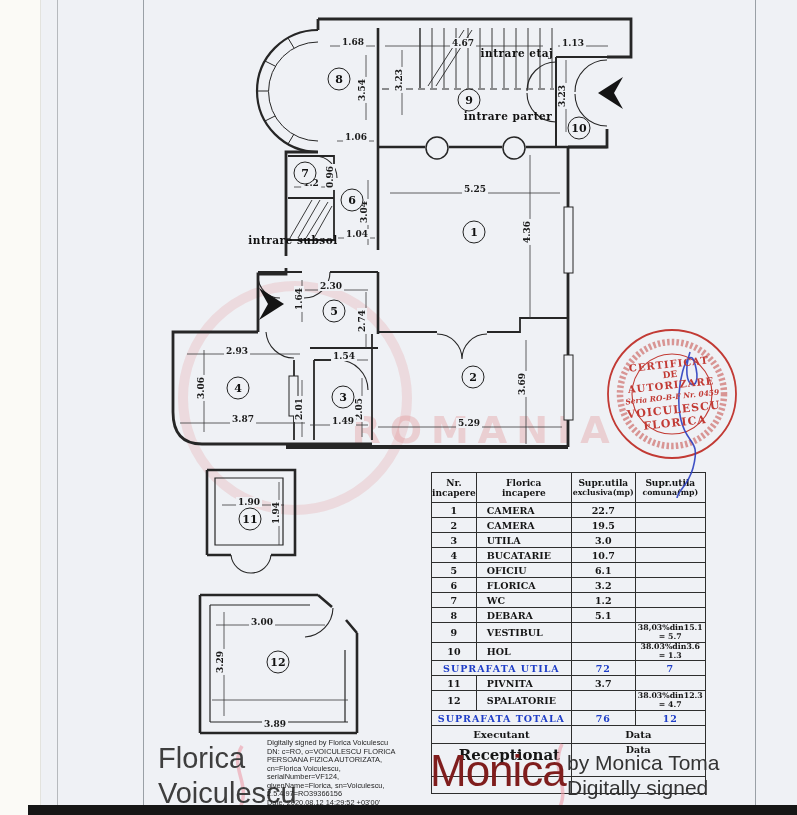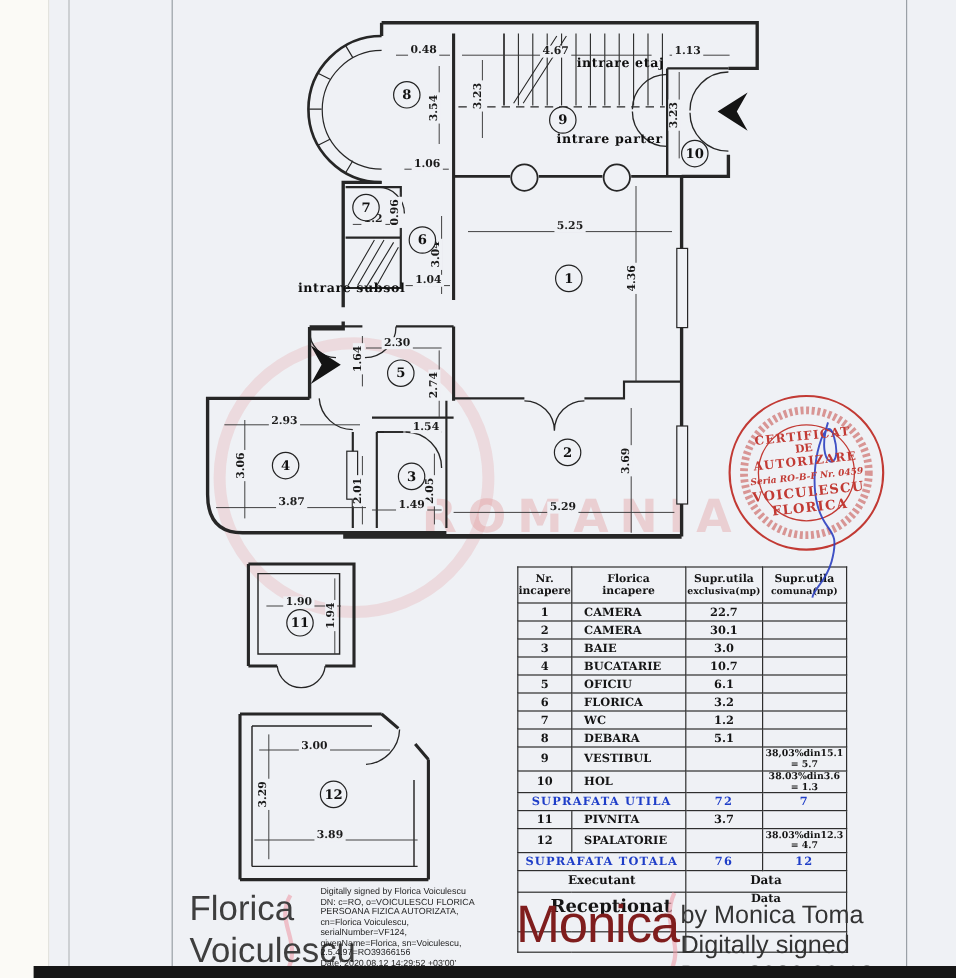--- a/index.html
+++ b/index.html
@@ -136,50 +136,50 @@
     <polygon points="598,93 623,77 614,93 623,109"></polygon>
     <polygon points="284,304 259,288 268,304 259,320"></polygon>
   </g>
 
   <g stroke="#3a3a3a" stroke-width=".8">
     <path d="M330,46 H375 M385,46 H543 M558,46 H608 M337,141 H374 M294,187 H328 M338,238 H375 M390,193 H560 M305,290 H368 M320,360 H368 M310,425 H368 M187,354 H300 M180,423 H305 M378,427 H562 M222,505 H284 M216,625 H325 M212,700 H348"></path>
     <path d="M366,55 V120 M402,50 V115 M566,60 V132 M334,160 V196 M368,180 V245 M530,155 V318 M302,280 V322 M366,292 V348 M302,380 V437 M362,378 V437 M204,350 V432 M526,340 V444 M279,482 V545 M224,612 V716"></path>
   </g>
 </svg>
 
-<span class="dim" style="left:353px;top:42px">0.48</span>
+<span class="dim" style="left:353px;top:42px">1.68</span>
 <span class="dim" style="left:463px;top:43px">4.67</span>
 <span class="dim" style="left:573px;top:43px">1.13</span>
 <span class="dim v" style="left:362px;top:90px">3.54</span>
 <span class="dim v" style="left:399px;top:80px">3.23</span>
 <span class="dim v" style="left:562px;top:96px">3.23</span>
 <span class="dim" style="left:356px;top:137px">1.06</span>
 <span class="dim" style="left:311px;top:183px">1.2</span>
 <span class="dim v" style="left:330px;top:177px">0.96</span>
 <span class="dim v" style="left:364px;top:212px">3.04</span>
 <span class="dim" style="left:357px;top:234px">1.04</span>
 <span class="dim" style="left:475px;top:189px">5.25</span>
 <span class="dim v" style="left:527px;top:232px">4.36</span>
 <span class="dim" style="left:331px;top:286px">2.30</span>
 <span class="dim v" style="left:299px;top:299px">1.64</span>
 <span class="dim v" style="left:362px;top:321px">2.74</span>
-<span class="dim" style="left:355px;top:356px">1.54</span>
+<span class="dim" style="left:344px;top:356px">1.54</span>
 <span class="dim v" style="left:299px;top:409px">2.01</span>
 <span class="dim v" style="left:359px;top:409px">2.05</span>
 <span class="dim" style="left:343px;top:421px">1.49</span>
 <span class="dim" style="left:237px;top:351px">2.93</span>
 <span class="dim v" style="left:201px;top:388px">3.06</span>
 <span class="dim" style="left:243px;top:419px">3.87</span>
 <span class="dim" style="left:469px;top:423px">5.29</span>
 <span class="dim v" style="left:522px;top:384px">3.69</span>
 <span class="dim" style="left:249px;top:502px">1.90</span>
 <span class="dim v" style="left:276px;top:513px">1.94</span>
 <span class="dim" style="left:262px;top:622px">3.00</span>
 <span class="dim v" style="left:220px;top:662px">3.29</span>
-<span class="dim" style="left:275px;top:696px">3.89</span>
+<span class="dim" style="left:275px;top:724px">3.89</span>
 
 <div class="roomnum" style="left:474px;top:232px">1</div>
 <div class="roomnum" style="left:473px;top:377px">2</div>
 <div class="roomnum" style="left:343px;top:397px">3</div>
 <div class="roomnum" style="left:238px;top:388px">4</div>
 <div class="roomnum" style="left:334px;top:311px">5</div>
 <div class="roomnum" style="left:352px;top:200px">6</div>
 <div class="roomnum" style="left:305px;top:173px">7</div>
 <div class="roomnum" style="left:339px;top:79px">8</div>
 <div class="roomnum" style="left:469px;top:100px">9</div>
@@ -219,26 +219,26 @@
   </tr>
   <tr class="hr">
         <td>1</td>
         <td class="nm">CAMERA</td>
         <td>22.7</td>
         <td></td>
       </tr>
   <tr class="hr">
         <td>2</td>
         <td class="nm">CAMERA</td>
-        <td>30.1</td>
+        <td>19.5</td>
         <td></td>
       </tr>
   <tr class="hr">
         <td>3</td>
-        <td class="nm">BAIE</td>
+        <td class="nm">UTILA</td>
         <td>3.0</td>
         <td></td>
       </tr>
   <tr class="hr">
         <td>4</td>
         <td class="nm">BUCATARIE</td>
         <td>10.7</td>
         <td></td>
       </tr>
   <tr class="hr">

